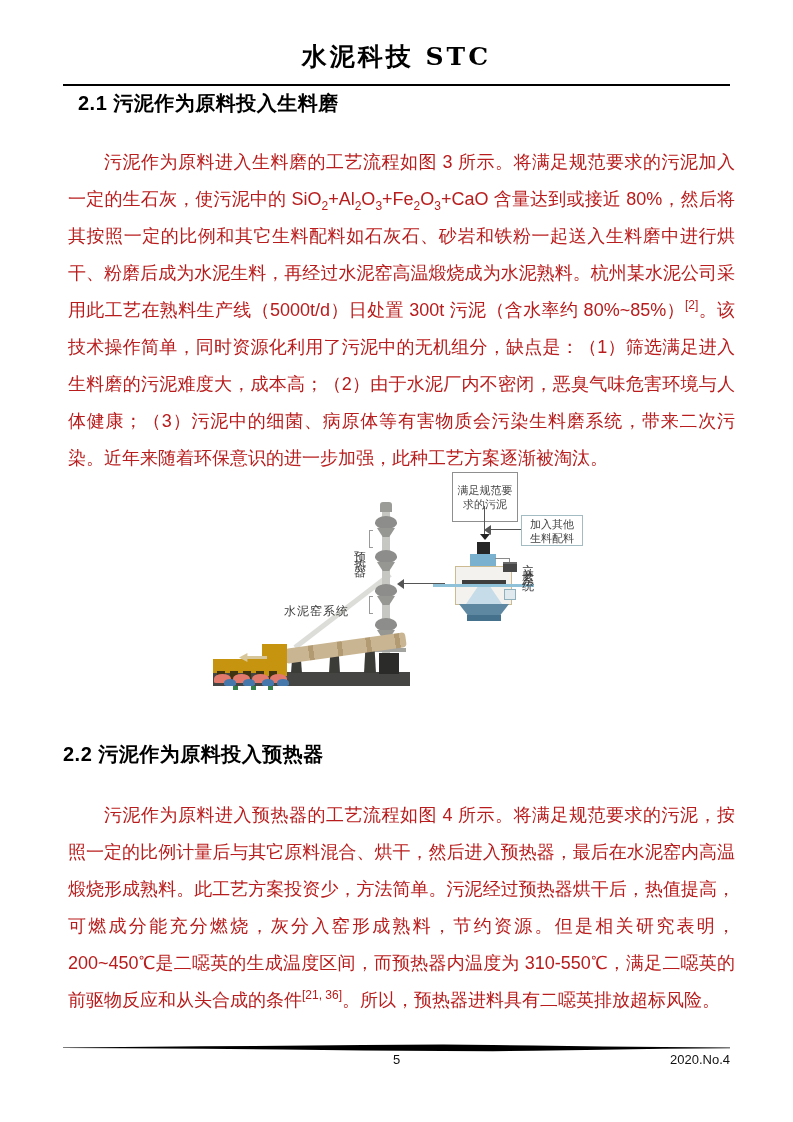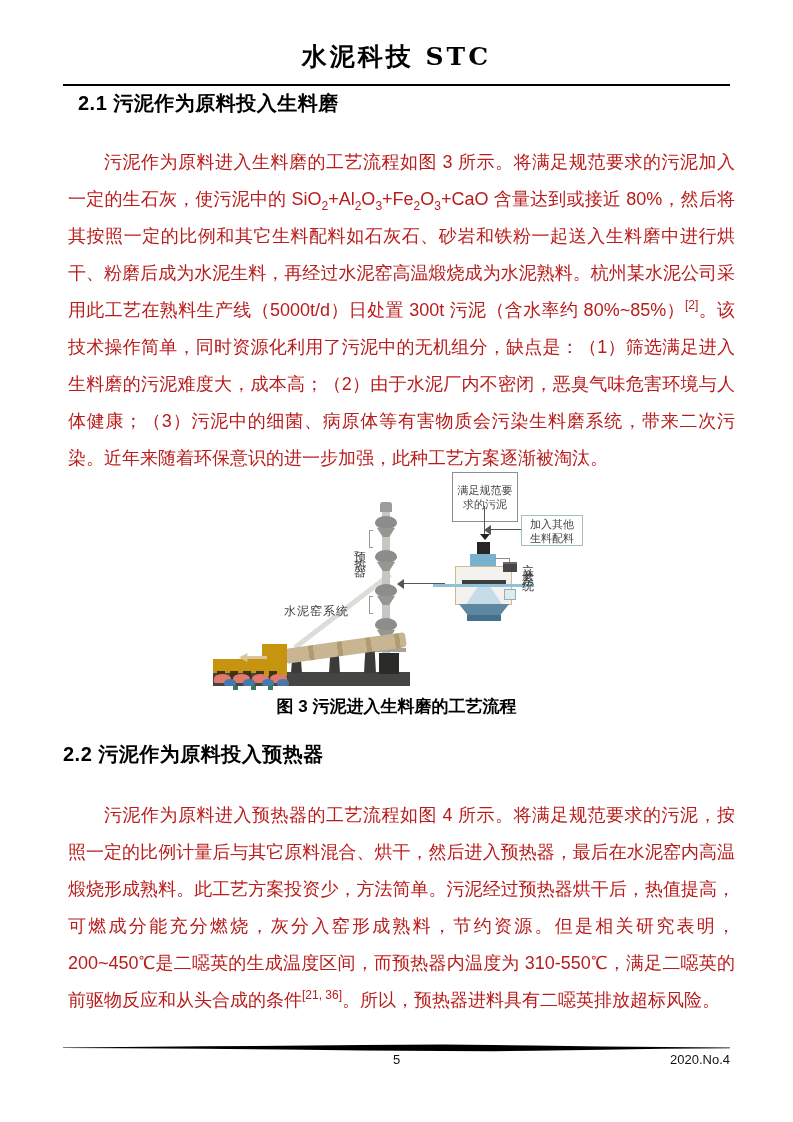--- a/index.html
+++ b/index.html
@@ -183,21 +183,20 @@
     <div class="lump-r lr4"></div>
     <div class="lump-b lb1"></div>
     <div class="lump-b lb2"></div>
     <div class="lump-b lb3"></div>
     <div class="lump-b lb4"></div>
     <div class="green-dot g1"></div>
     <div class="green-dot g2"></div>
     <div class="green-dot g3"></div>
   </div>
 
-  <div class="fig-caption">图 3 污泥进入生料磨的工艺流程</div>
 
   <h2 class="sec-heading h22">2.2 污泥作为原料投入预热器</h2>
 
   <p class="body-para p2"><span>污泥作为原料进入预热器的工艺流程如图 4 所示。将满足规范要求的污泥，按照一定的比例计量后与其它原料混合、烘干，然后进入预热器，最后在水泥窑内高温煅烧形成熟料。此工艺方案投资少，方法简单。污泥经过预热器烘干后，热值提高，可燃成分能充分燃烧，灰分入窑形成熟料，节约资源。但是相关研究表明，200~450℃是二噁英的生成温度区间，而预热器内温度为 310-550℃，满足二噁英的前驱物反应和从头合成的条件</span><sup>[21, 36]</sup><span>。所以，预热器进料具有二噁英排放超标风险。</span></p>
 
   <svg class="footer-rule" width="667" height="8" viewBox="0 0 667 8">
     <polygon fill="#000" points="0,3.4 60,3.0 140,2.3 220,1.7 300,0.9 380,0.5 430,0.9 470,1.6 540,2.4 600,3.0 667,3.4 667,4.2 600,4.8 540,5.7 470,6.8 430,7.3 380,7.0 300,6.4 220,5.6 140,4.7 60,4.3 0,4.0"></polygon>
   </svg>
   <div class="page-number">5</div>
   <div class="issue">2020.No.4</div>

